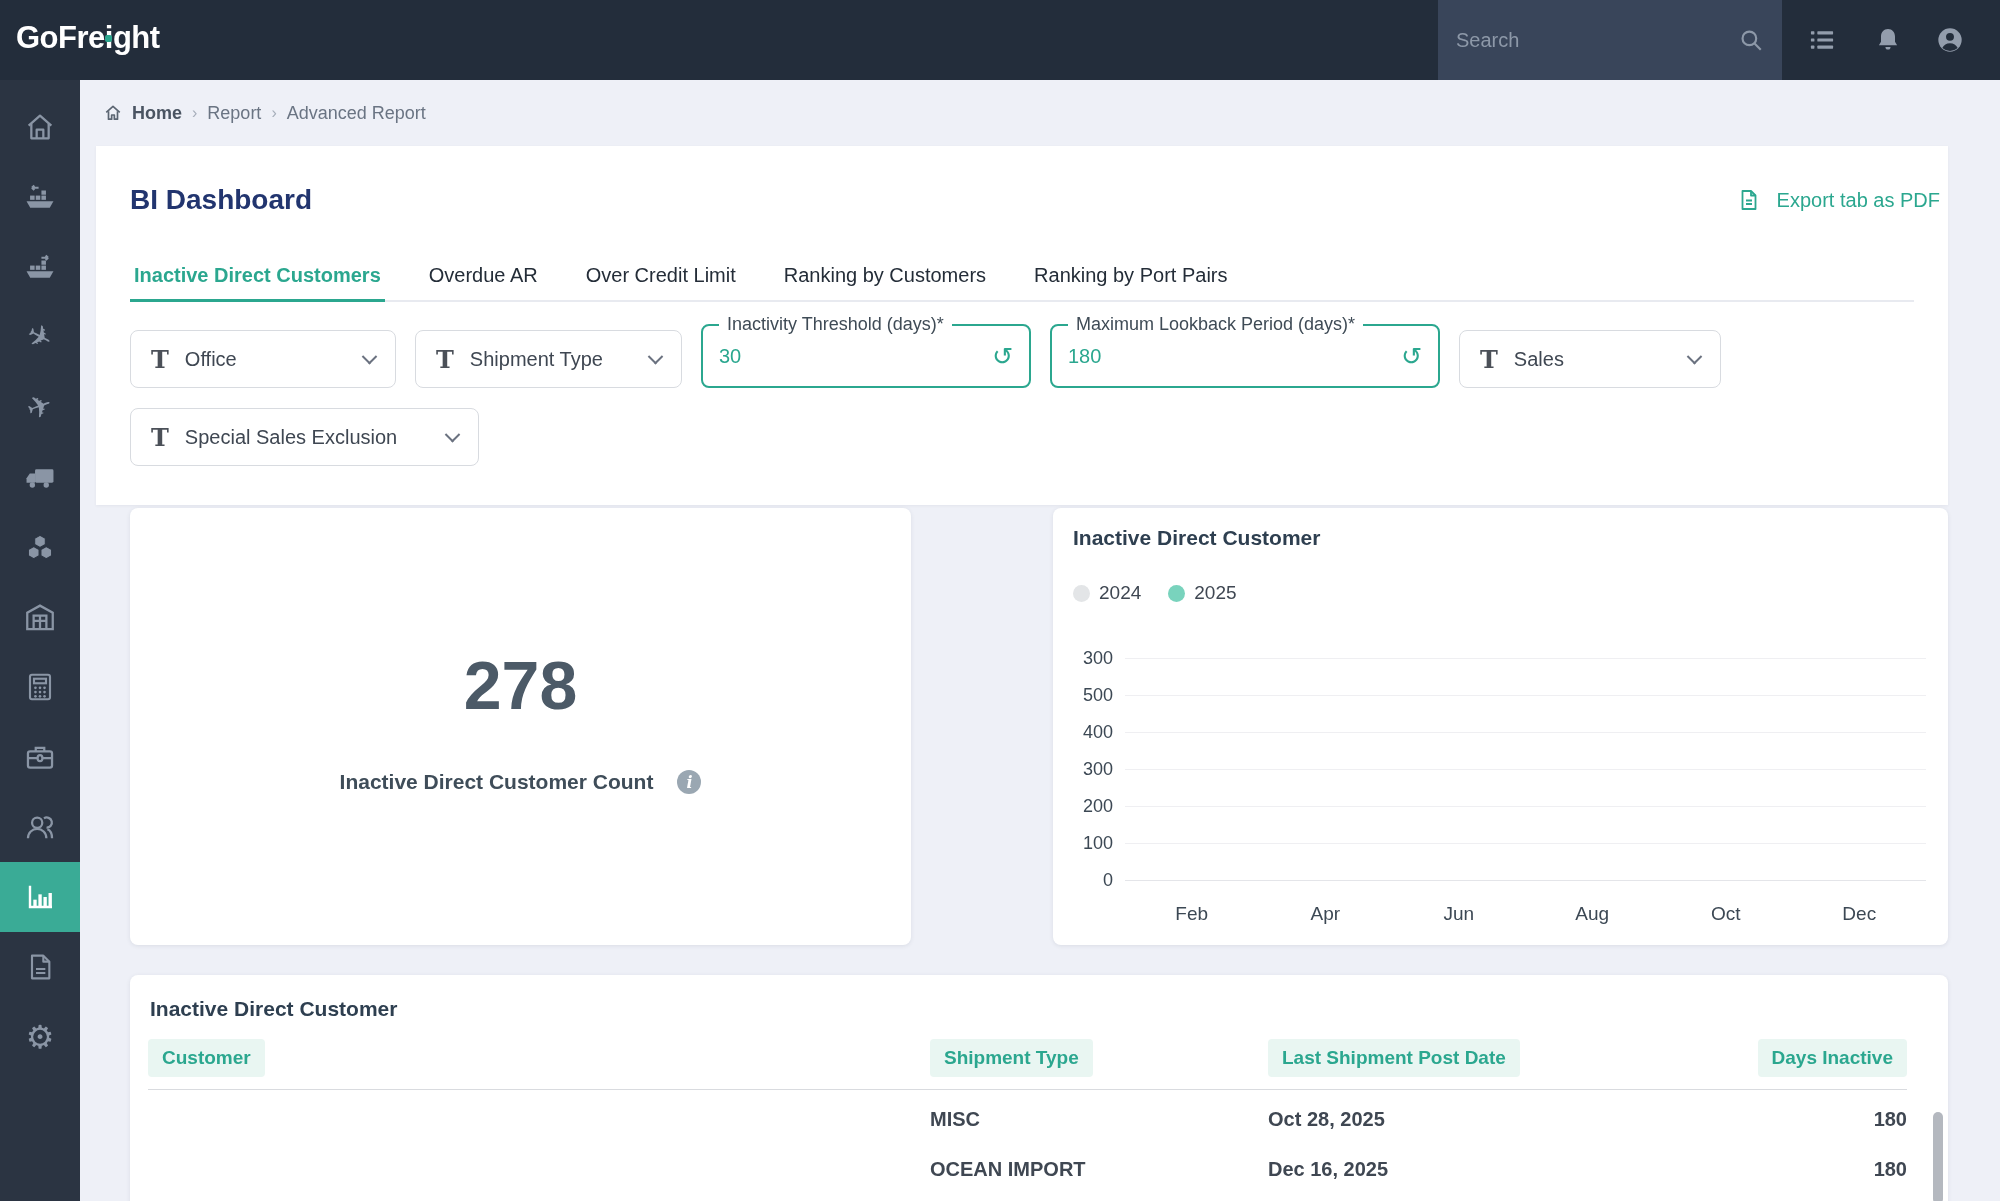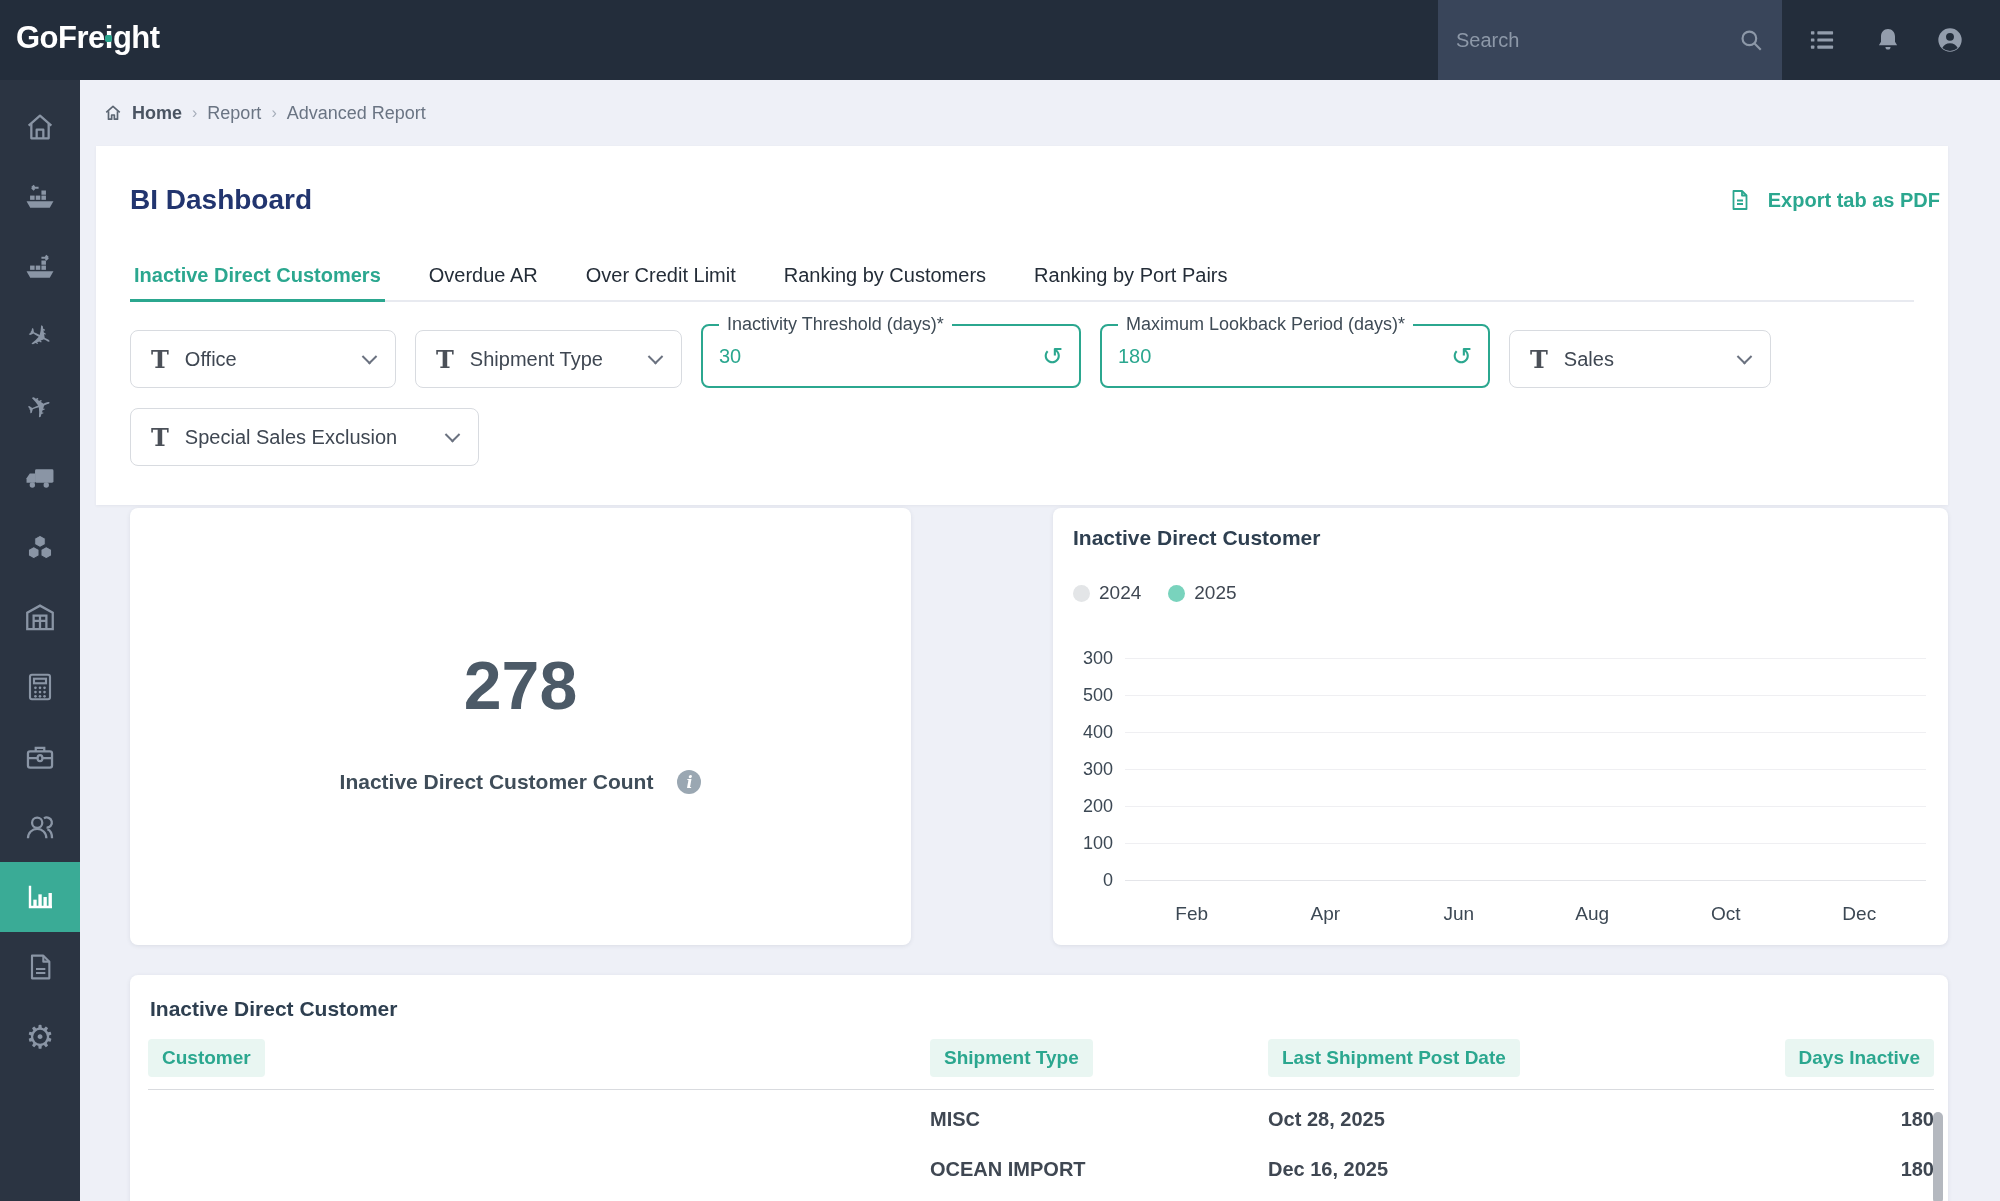--- a/index.html
+++ b/index.html
@@ -39,21 +39,21 @@
                 align-items:center; gap:10px; font-size:18px; color:#6a7483; z-index:5; }
   .breadcrumb .crumb-home { color:#4a5462; font-weight:600; }
   .breadcrumb .sep { color:#a7afbb; font-size:16px; }
 
   
   .panel { position:absolute; left:96px; top:146px; width:1852px; height:359px;
            background:#fff; box-shadow:0 1px 3px rgba(45,55,75,.06); z-index:4; }
   .page-title { position:absolute; left:34px; top:38px; font-size:28px; font-weight:700;
                 color:var(--title_navy,#22356f); }
   .export-link { position:absolute; right:8px; top:42px; display:flex; align-items:center;
-                 gap:16px; color:var(--accent,#2ba78f); font-size:20px; font-weight:700;
+                 gap:16px; color:var(--accent,#2ba78f); font-size:20px; font-weight:400;
                  cursor:pointer; }
   .tabs { position:absolute; left:34px; right:34px; top:118px; height:38px;
           border-bottom:2px solid #e8eaf0; display:flex; gap:40px; }
   .tab { font-size:20px; color:#242d38; padding:0 4px 16px 4px; cursor:pointer;
          white-space:nowrap;text-align:right; }
   .tab.active { color:var(--accent,#2ba78f); font-weight:600;
                 border-bottom:3px solid var(--accent,#2ba78f); margin-bottom:-2px; }
   .filters { position:absolute; left:34px; top:184px; display:flex; gap:19px; }
   .filters.row2 { top:262px; }
   .select-box { height:58px; border:1px solid #d8dbe0; border-radius:8px; background:#fff;
@@ -102,21 +102,21 @@
            color:#3c4854; }
   .bargroup { position:absolute; bottom:0; display:flex; align-items:flex-end;
               transform:translateX(-50%); }
   .bar { width:16px; }
   .xtick { position:absolute; top:calc(100% + 22px); transform:translateX(-50%);
            font-size:19px; color:#3c4854; }
 
   
   .table-title { position:absolute; left:20px; top:22px; font-size:21px; font-weight:700;
                  color:#2e3f50; }
-  .tgrid { position:absolute; left:18px; right:14px; top:60px; }
+  .tgrid { position:absolute; left:18px; right:41px; top:60px; }
   .trow { display:grid; grid-template-columns:782px 338px 332px 1fr; align-items:center; }
   .trow.head { height:46px; }
   .trow.body { height:50px; font-size:20px; font-weight:600; color:#3f4752; }
   .th { justify-self:start; background:var(--table_header_bg,#e9f6f2);
         color:var(--accent,#2ba78f); font-size:19px; font-weight:700;
         padding:8px 14px; border-radius:4px; cursor:pointer; }
   .th.right { justify-self:end; }
   .td.right { text-align:right; }
   .thead-divider { height:1px; background:#d9dbdf; margin-top:8px; margin-bottom:4px; }
   .redacted { height:17px; border-radius:2px;
@@ -322,21 +322,21 @@
       <div class="select-box" style="width:266px;">
         <span class="t-icon">T</span>
         <span class="select-label">Office</span>
         <span class="chev"></span>
       </div>
       <div class="select-box" style="width:267px;">
         <span class="t-icon">T</span>
         <span class="select-label">Shipment Type</span>
         <span class="chev"></span>
       </div>
-      <div class="fieldset" style="width:380px;">
+      <div class="fieldset" style="width:330px;">
         <span class="flabel">Inactivity Threshold (days)*</span>
         <input value="30" style="">
         <span class="reset-ico">↺</span>
       </div>
       <div class="fieldset" style="width:390px;">
         <span class="flabel">Maximum Lookback Period (days)*</span>
         <input value="180" style="">
         <span class="reset-ico">↺</span>
       </div>
       <div class="select-box" style="width:262px;">

